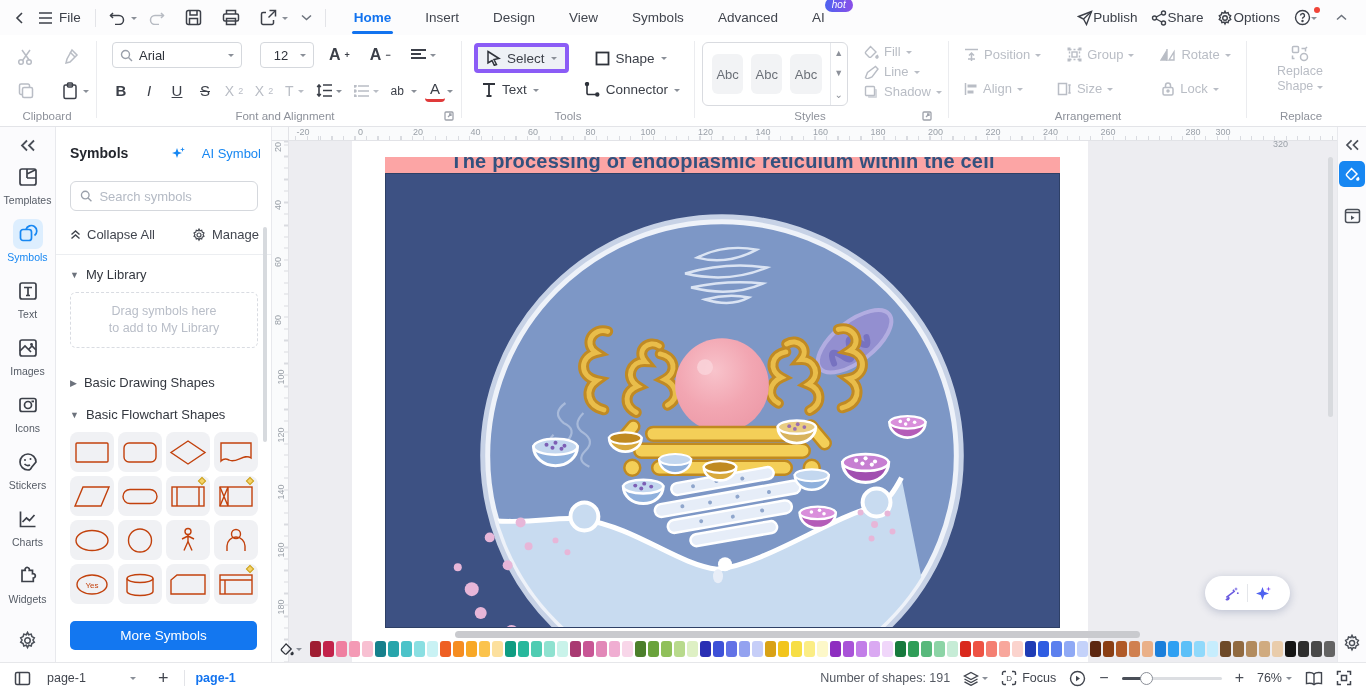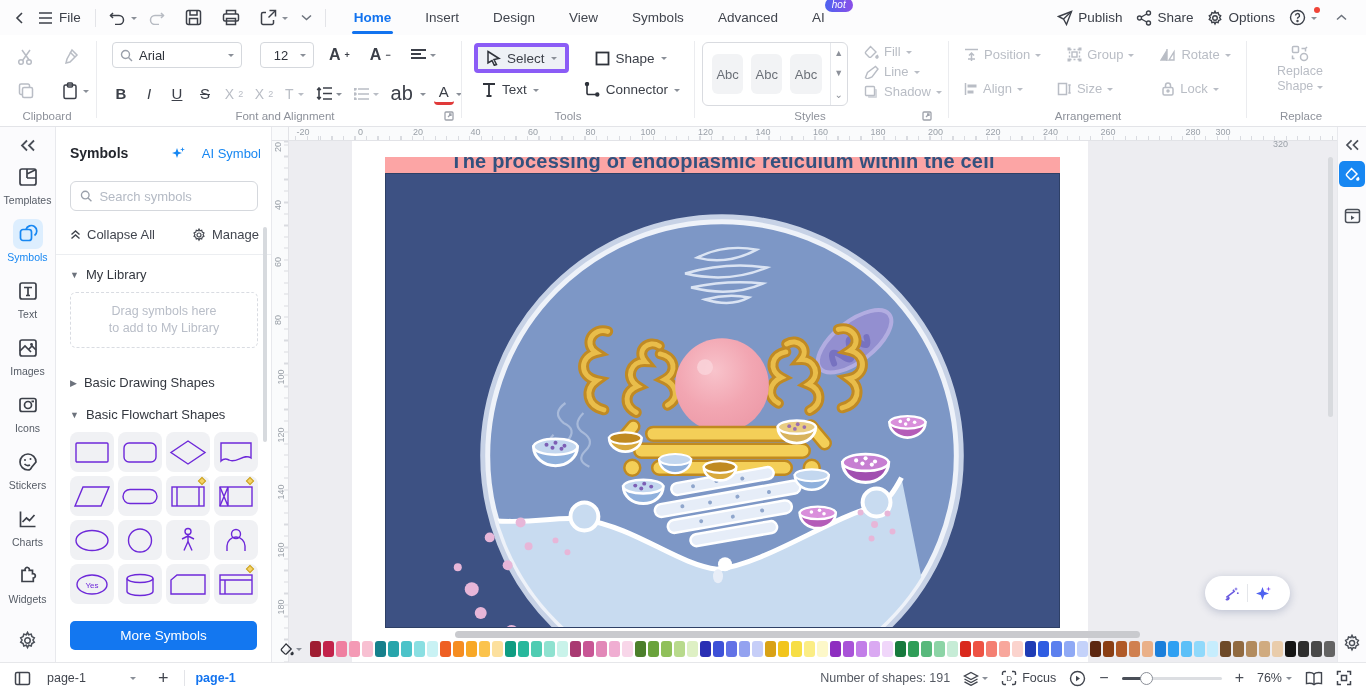--- a/index.html
+++ b/index.html
@@ -13,21 +13,21 @@
   .tb-ic{display:flex;align-items:center;justify-content:center;height:26px;padding:0 5px;color:#3c4049;cursor:default}
   .tb-ic.dim{color:#b7bbc3}
   .tb-div{width:1px;height:18px;background:#e3e4e8;margin:0 8px}
   .file-btn{display:flex;align-items:center;gap:6px;padding:0 6px;font-size:13.5px}
   .tabs{display:flex;align-items:center;gap:30px;margin-left:18px}
   .tab{font-size:13.5px;color:#41454e;padding:8px 2px;position:relative;cursor:default;white-space:nowrap}
   .tab.active{color:#1273ef;font-weight:bold}
   .tab.active::after{content:"";position:absolute;left:0;right:0;bottom:-1px;height:3px;background:#1273ef;border-radius:2px}
   .hot-badge{position:absolute;top:-4px;right:-26px;font-size:10px;font-style:italic;color:#fff;background:linear-gradient(90deg,#4e63f0,#8a4fe8);border-radius:8px;padding:1px 7px 2px}
   .tb-right{margin-left:auto;display:flex;align-items:center;gap:14px;padding-right:14px}
-  .tb-act{display:flex;align-items:center;gap:5px;font-size:13.5px;color:#3c4049}
+  .tb-act{display:flex;align-items:center;font-size:13.5px;color:#3c4049}
   .help-dot{position:absolute;top:-2px;right:-3px;width:6px;height:6px;border-radius:50%;background:#f04438}
   
   .ribbon{left:0;top:35px;width:1366px;height:92px;background:#fff;border-bottom:1px solid #e3e4e8}
   .vdiv{position:absolute;top:6px;bottom:8px;width:1px;background:#ebecef}
   .gcap{position:absolute;bottom:4px;left:0;right:0;text-align:center;font-size:11.5px;color:#8d919a}
   .row{position:absolute;display:flex;align-items:center}
   .gbtn{display:flex;align-items:center;gap:4px;color:#3c4049;font-size:13px;padding:3px 5px;border-radius:4px}
   .dis{color:#b9bdc5 !important}
   .combo{display:flex;align-items:center;border:1px solid #d5d8dd;border-radius:4px;height:26px;padding:0 7px;gap:6px;background:#fff;color:#2f333b}
   .expander{position:absolute;right:6px;bottom:5px;color:#9ea2ab}
@@ -53,21 +53,21 @@
   .ai-symbol{display:flex;align-items:center;gap:16px;color:#1787f2;font-size:13px}
   .search-box{position:absolute;left:14px;top:54px;width:188px;height:30px;border:1px solid #d5d8dd;border-radius:6px;display:flex;align-items:center;gap:7px;padding:0 9px;color:#9aa0aa}
   .search-box input{border:none;outline:none;width:100%;font-size:13px;font-family:"Liberation Sans",sans-serif;color:#3c4049}
   .search-box input::placeholder{color:#b4bac4}
   .collapse-row{position:absolute;left:14px;right:12px;top:100px;display:flex;align-items:center;justify-content:space-between;font-size:13px;color:#41454e}
   .panel-div{position:absolute;left:0;right:0;top:127px;height:1px;background:#eceef1}
   .sec-head{position:absolute;left:14px;font-size:13px;color:#33373f;display:flex;align-items:center;gap:7px}
   .tri{font-size:9px;color:#6c727c}
   .dropzone{position:absolute;left:14px;top:165px;width:188px;height:56px;border:1px dashed #d9dce2;border-radius:6px;display:flex;flex-direction:column;align-items:center;justify-content:center;color:#b9bec8;font-size:12.5px;line-height:17px}
   .shape-grid{position:absolute;left:14px;top:305px;width:190px;height:186px;overflow:hidden;display:flex;flex-wrap:wrap;gap:4px;align-content:flex-start}
-  .shape-tile{width:44px;height:40px;background:#f0f1f4;border-radius:8px;display:flex;align-items:center;justify-content:center;position:relative;color:#6d28d9}
+  .shape-tile{width:44px;height:40px;background:#f0f1f4;border-radius:8px;display:flex;align-items:center;justify-content:center;position:relative;color:#c2410c}
   .badge-diamond{position:absolute;top:2px;right:5px;width:6px;height:6px;background:#f5d264;border:1px solid #c9a227;transform:rotate(45deg)}
   .more-btn{position:absolute;left:14px;bottom:12px;width:187px;height:29px;background:#1377f0;color:#fff;border:none;border-radius:5px;font-size:13.5px;font-family:"Liberation Sans",sans-serif}
   .panel-scroll{position:absolute;right:4px;top:100px;width:4px;height:215px;background:#d7dade;border-radius:2px}
   
   .canvas{left:272px;top:127px;width:1065px;height:535px;background:#ededf1;overflow:hidden}
   .ruler-h{position:absolute;left:17px;top:0;right:0;height:14px;background:#fafbfc;border-bottom:1px solid #e2e3e7;
     background-image:repeating-linear-gradient(90deg,#d9dbe0 0 1px,transparent 1px 11.5px);background-position:31px bottom;background-size:100% 4px;background-repeat:repeat-x}
   .ruler-v{position:absolute;left:0;top:14px;width:17px;bottom:0;background:#fafbfc;border-right:1px solid #e2e3e7;
     background-image:repeating-linear-gradient(180deg,#d9dbe0 0 1px,transparent 1px 11.5px);background-position:right 3.5px;background-size:4px 100%;background-repeat:repeat-y}
   .ruler-corner{position:absolute;left:0;top:0;width:17px;height:14px;background:#fafbfc;border-right:1px solid #e2e3e7;border-bottom:1px solid #e2e3e7}
@@ -285,21 +285,21 @@
       </span>
     <span class="gbtn dis">
         <svg width="15" height="12" viewBox="0 0 15 12" stroke="currentColor" stroke-width="1.6" fill="none">
           <path d="M4 1h11M4 6h11M4 11h11"></path>
           <circle cx="1" cy="1" r="1" fill="currentColor"></circle>
           <circle cx="1" cy="6" r="1" fill="currentColor"></circle>
           <circle cx="1" cy="11" r="1" fill="currentColor"></circle>
         </svg>
         <span class="caret"></span>
       </span>
-    <span class="gbtn" style="font-size:20px">ab</span>
+    <span class="gbtn" style="font-size:12px">ab</span>
       <span class="caret" style="color:#8a8f98"></span>
     <span class="gbtn" style="font-size:15px;border-bottom:3px solid #e03a3a;line-height:14px;margin-left:6px">A</span>
       <span class="caret" style="color:#8a8f98"></span>
   </div>
   <div class="gcap" style="width:250px;left:160px">Font and Alignment</div>
   <span class="expander" style="left:444px">
       <svg width="10" height="10" viewBox="0 0 10 10" fill="none" stroke="currentColor" stroke-width="1.3">
         <rect x="1" y="1" width="8" height="8" rx="1"></rect>
         <path d="M4 6 L7 3 M5 3 h2 v2"></path>
       </svg>

